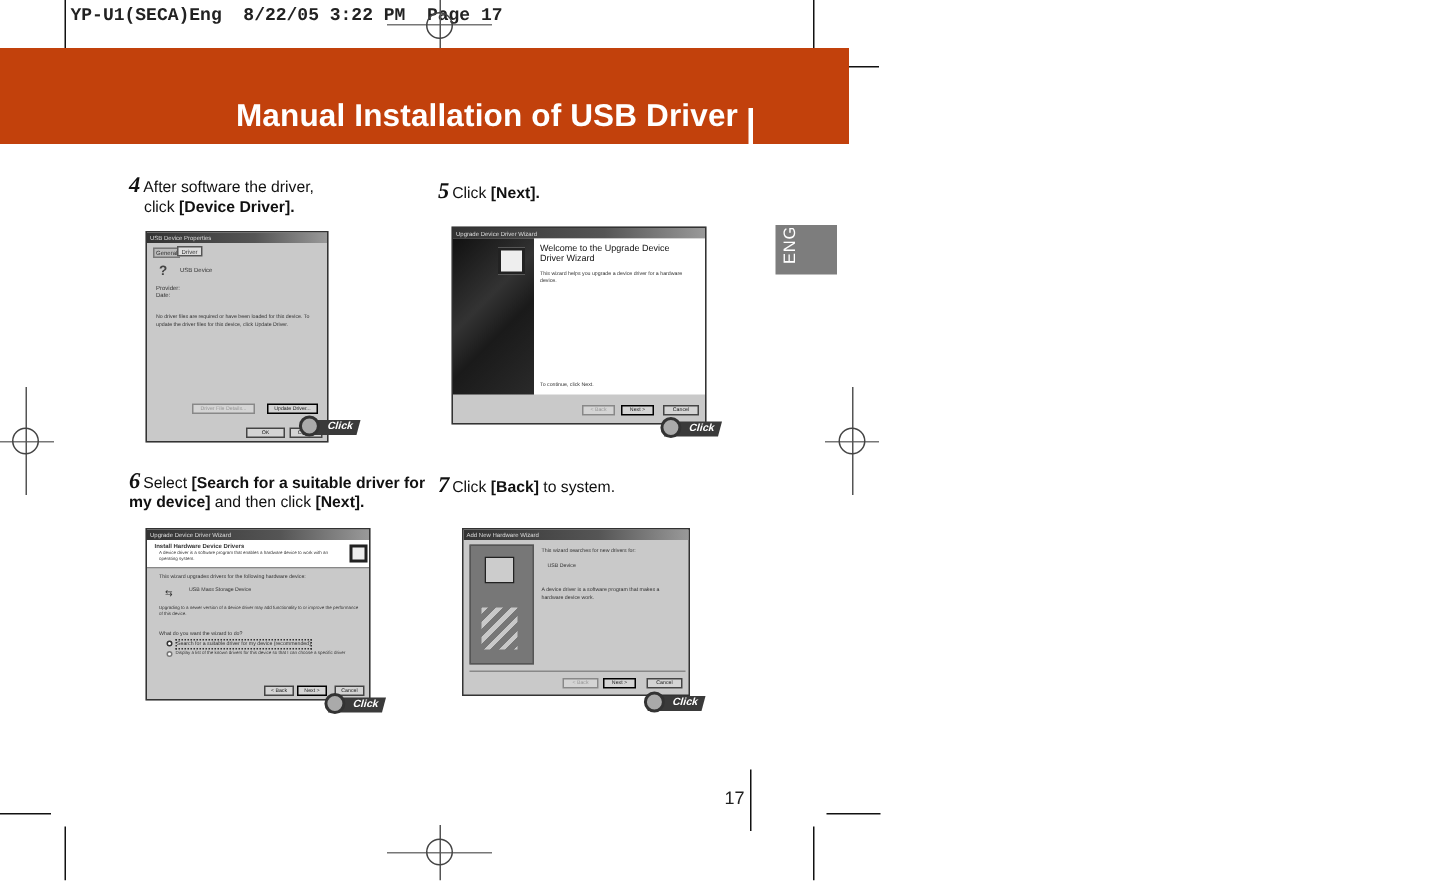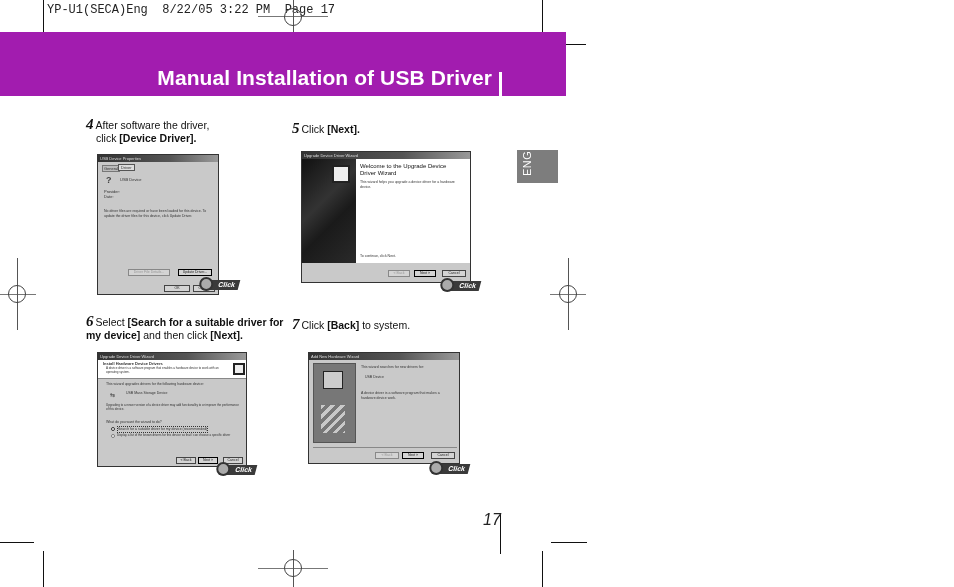--- a/index.html
+++ b/index.html
@@ -1,21 +1,21 @@
 <!DOCTYPE html>
 <html><head>
 <meta charset="utf-8">
 <style>
   * { box-sizing: border-box; margin: 0; padding: 0; }
   html, body { width: 954px; height: 587px; background: #fff; overflow: hidden; }
   body { position: relative; font-family: "Liberation Sans", sans-serif; color: #111; }
 
-  .slug { position: absolute; left: 47px; top: 3px; font-family: "Liberation Mono", monospace; font-size: 12px; color: #222; white-space: pre; }
+  .slug { position: absolute; left: 47px; top: 3px; font-family: "Liberation Mono", monospace; font-size: 12px; color: #222; white-space: pre; font-weight: bold; }
 
-  .banner { position: absolute; left: 0; top: 32px; width: 566px; height: 64px; background: #a21caf; }
+  .banner { position: absolute; left: 0; top: 32px; width: 566px; height: 64px; background: #c2410c; }
   .banner-title { position: absolute; right: 74px; top: 34px; color: #fff; font-weight: bold; font-size: 21px; letter-spacing: 0.1px; }
   .banner-bar { position: absolute; left: 499px; top: 40px; width: 3px; height: 26px; background: #fff; }
 
   .crop { position: absolute; background: #111; }
   .reg { position: absolute; }
   .reg .h { position: absolute; height: 1px; background: #777; }
   .reg .v { position: absolute; width: 1px; background: #555; }
   .reg .c { position: absolute; border: 1px solid #444; border-radius: 50%; }
 
   .eng-tab { position: absolute; left: 517px; top: 150px; width: 41px; height: 33px; background: #7d7d7d; }
@@ -28,21 +28,21 @@
   .dlg { position: absolute; background: #c9c9c9; border: 1px solid #333; overflow: hidden; }
   .dlg .tb { height: 7px; background: linear-gradient(90deg, #333 0%, #555 60%, #999 100%); color: #ddd; font-size: 4px; line-height: 7px; padding-left: 2px; white-space: nowrap; overflow: hidden; }
   .tiny { font-size: 4px; line-height: 5px; color: #333; position: absolute; white-space: nowrap; }
   .btn { position: absolute; height: 7px; background: #d4d4d4; border: 1px solid #444; font-size: 3.5px; line-height: 5px; text-align: center; color: #222; }
   .btn.disabled { color: #999; border-color: #888; }
   .btn.focus { border: 1px solid #000; }
 
   .click-badge { position: absolute; height: 10px; width: 36px; background: #3a3a3a; color: #fff; font-weight: bold; font-size: 7px; line-height: 10px; text-align: right; padding-right: 4px; transform: skewX(-15deg); }
   .click-badge .ring { position: absolute; left: -4px; top: -3px; width: 14px; height: 14px; border-radius: 50%; background: #aaa; border: 2px solid #333; transform: skewX(15deg); }
 
-  .pageno { position: absolute; left: 483px; top: 511px; font-size: 16px; color: #222; font-style: italic; }
+  .pageno { position: absolute; left: 483px; top: 525px; font-size: 12px; color: #222; }
 </style>
 </head>
 <body>
 
 <div class="slug">YP-U1(SECA)Eng  8/22/05 3:22 PM  Page 17</div>
 
 <div class="crop" style="left:43px;top:0;width:1px;height:33px;"></div>
 <div class="crop" style="left:0;top:44px;width:32px;height:1px;"></div>
 <div class="crop" style="left:542px;top:0;width:1px;height:33px;"></div>
 <div class="crop" style="left:552px;top:44px;width:34px;height:1px;"></div>

